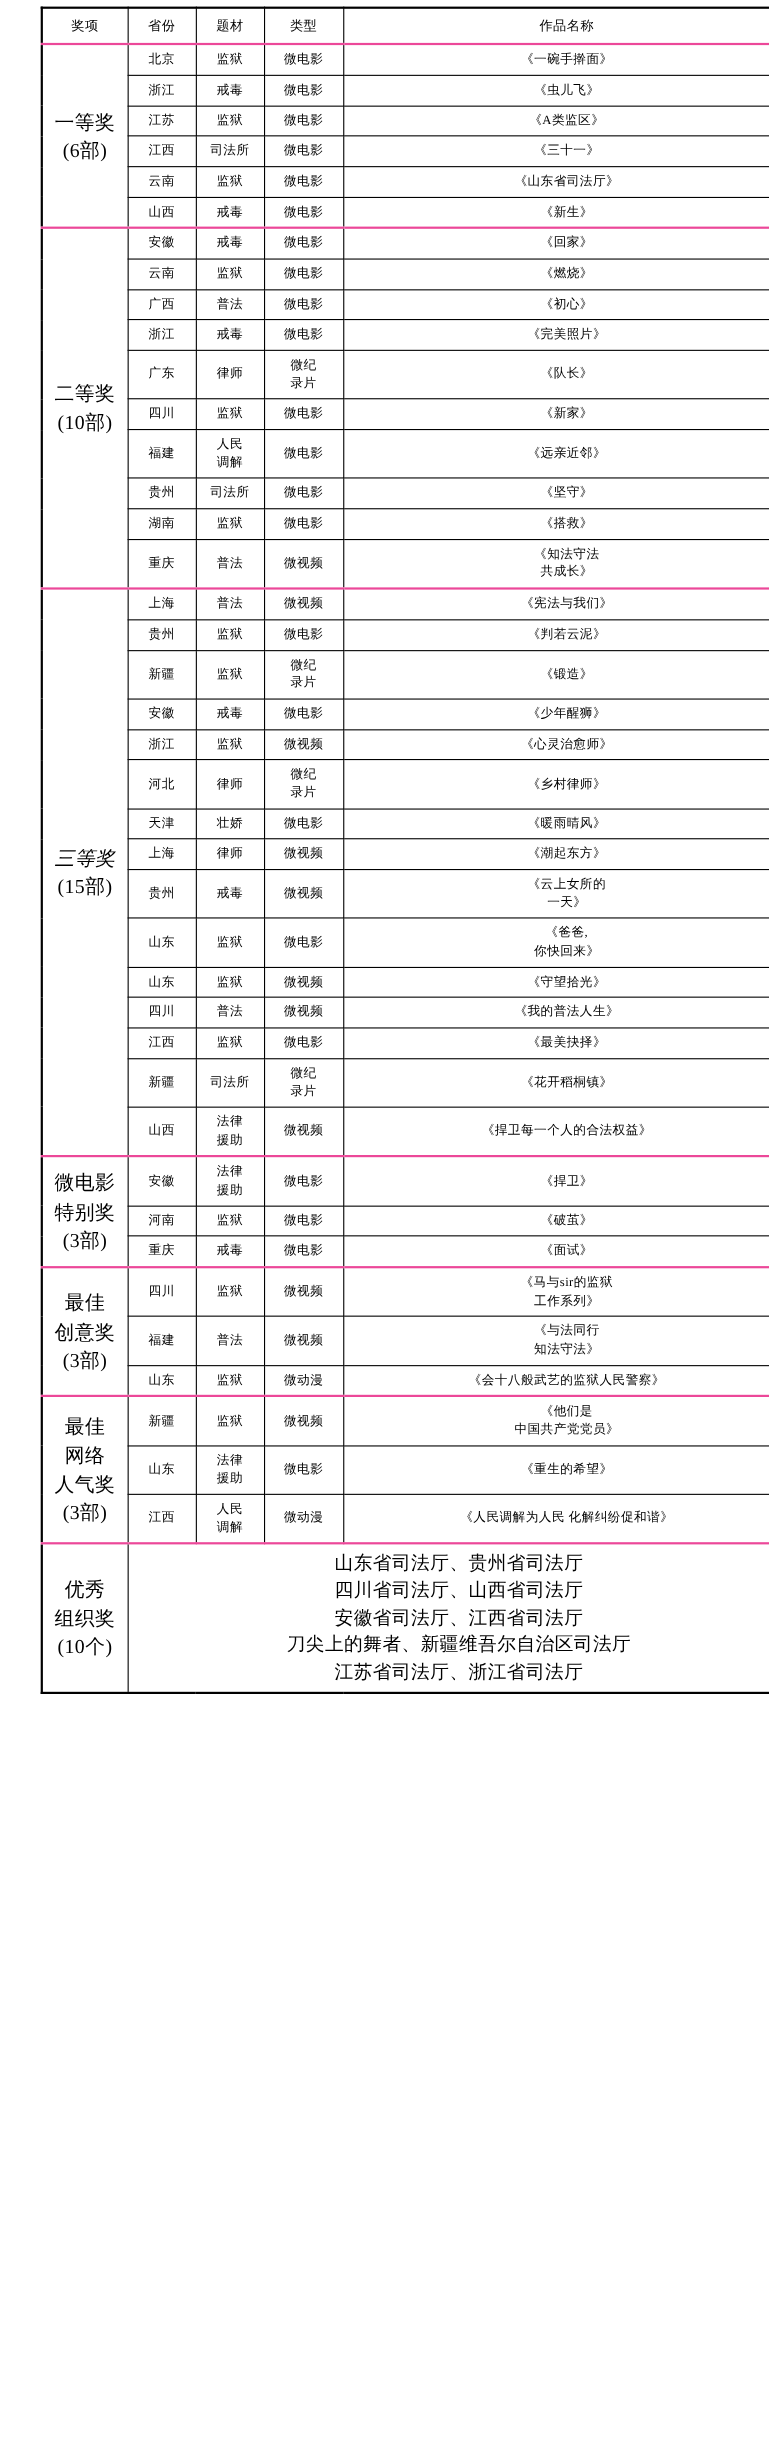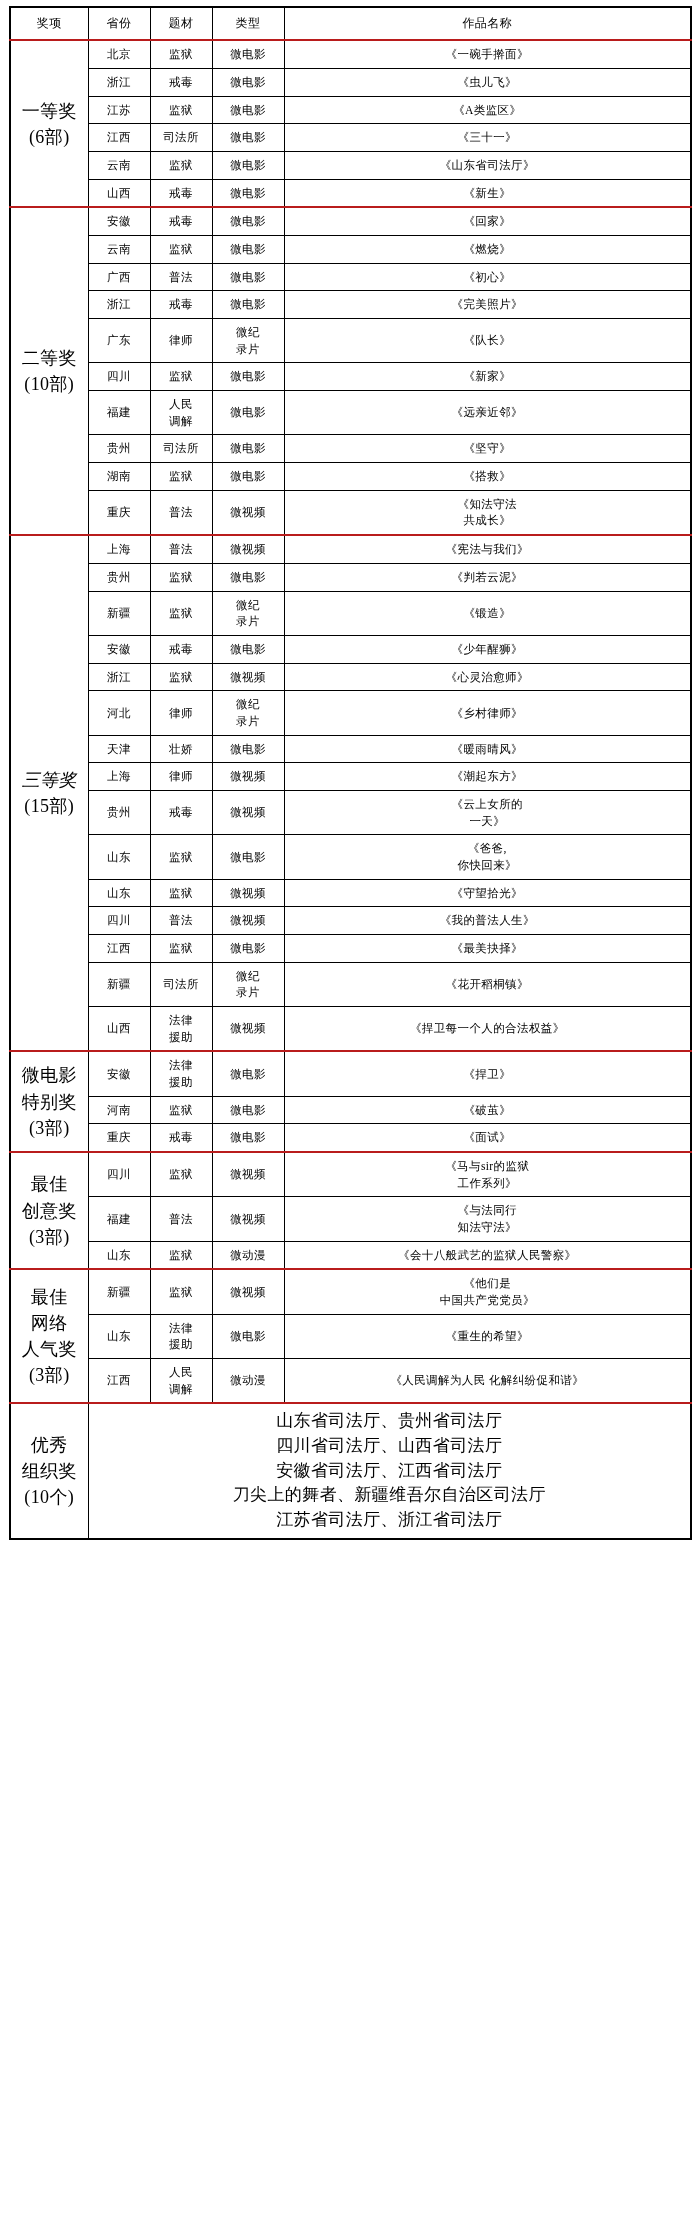--- a/index.html
+++ b/index.html
@@ -10,20 +10,21 @@
   body {
     width: 699px;
     font-family: "Liberation Serif", "DejaVu Serif", serif;
     color: #000000;
     -webkit-font-smoothing: antialiased;
   }
   #sheet {
     width: 557px;
     box-sizing: border-box;
     padding: 6px 9px 10px 9px;
+    margin-left: 28px;
   }
   table.award-table {
     border-collapse: collapse;
     width: 681px;
     table-layout: fixed;
     font-size: 11.5px;
   }
   table.award-table col.c-award  { width: 78px; }
   table.award-table col.c-prov   { width: 62px; }
   table.award-table col.c-topic  { width: 62px; }
@@ -60,21 +61,21 @@
   td.org-cell {
     padding: 10px 4px;
     line-height: 2.0;
     font-size: 17px;
   }
   td.org-cell .orgline {
     display: block;
   }
   
   tr.group-start > td, tr.group-start > th {
-    border-top: 2px solid #b91c1c;
+    border-top: 2px solid #ec4899;
   }
   thead tr th { border-bottom: 2px solid #000000; }
   table.award-table { border: 2px solid #000000; }
 </style>
 </head>
 <body>
 
 <div id="sheet">
   <table class="award-table">
     <colgroup>

